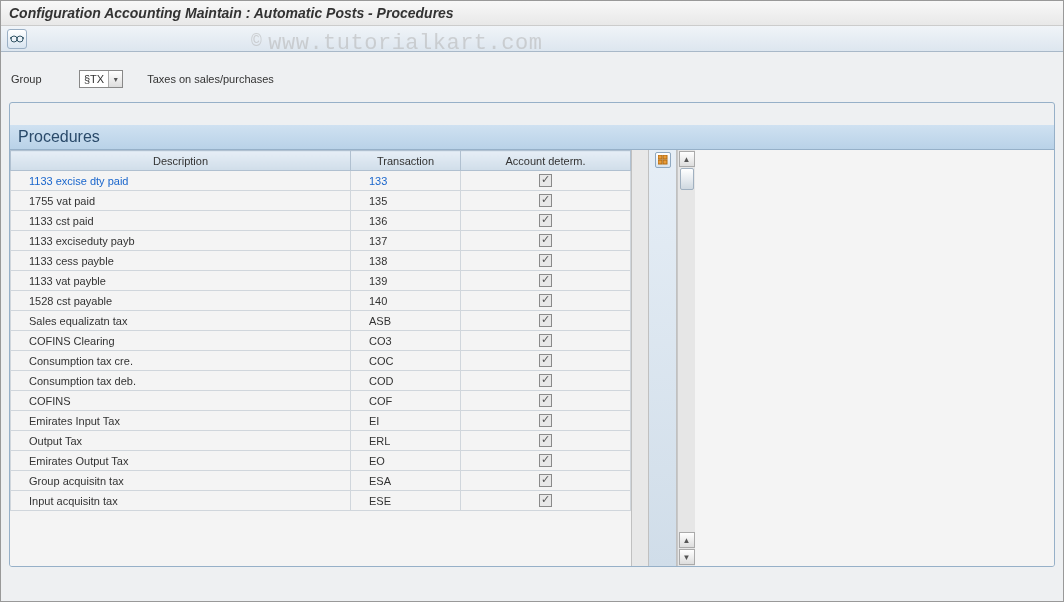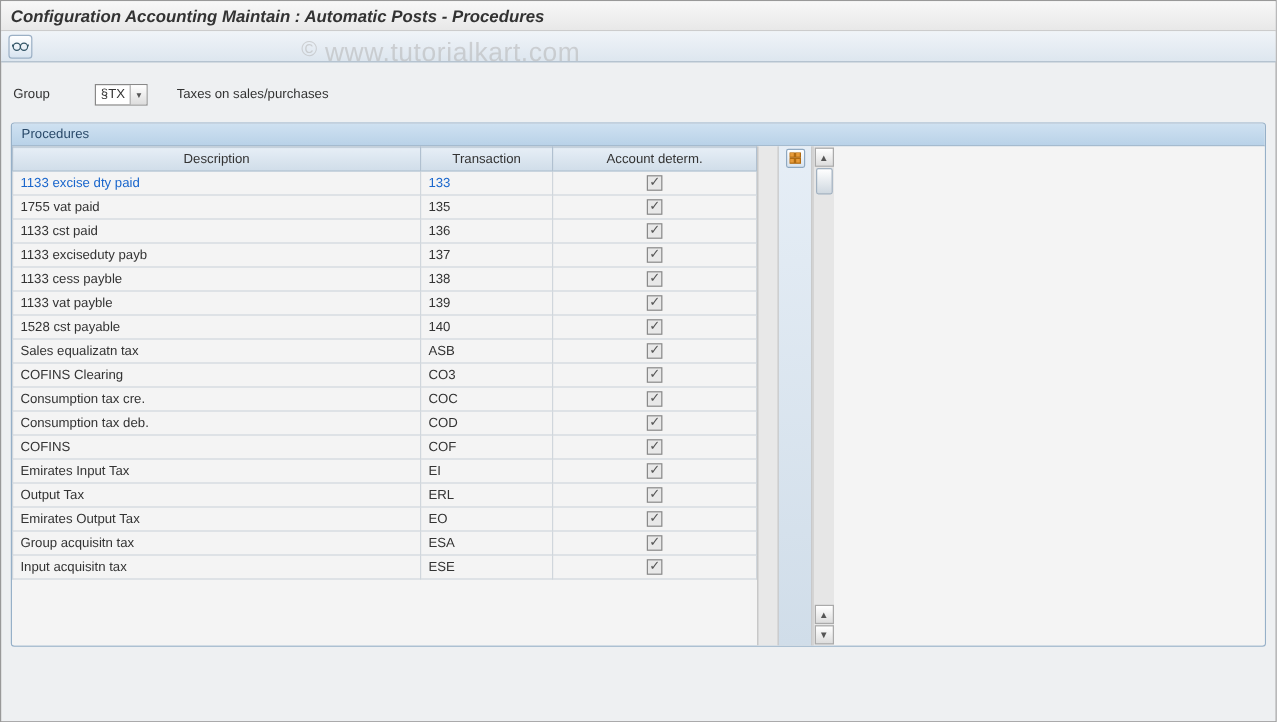--- a/index.html
+++ b/index.html
@@ -78,23 +78,24 @@
 
   .panel {
     margin: 0 8px;
     border: 1px solid #96b0c8;
     border-radius: 3px;
     overflow: hidden;
   }
   .panel-header {
     background: linear-gradient(#cfe1f1, #b9d2e8);
     color: #2a4a6a;
-    font-size: 11px;
+    font-size: 16px;
     padding: 3px 8px;
     border-bottom: 1px solid #96b0c8;
+    margin-top: 22px;
   }
   .grid-wrap {
     display:flex;
     background:#f4f4f4;
   }
   .grid-main {
     flex: 0 0 620px;
   }
   .grid-right-gap {
     flex: 0 0 18px;
@@ -135,21 +136,21 @@
     background: linear-gradient(#e6eef6, #d0dde9);
     border: 1px solid #b0c0d0;
     text-align: center;
     padding: 3px 6px;
     font-weight: normal;
     color:#333;
     height:20px;
   }
   table.grid td {
     border: 1px solid #d0d6dc;
-    padding: 2px 6px;
+    padding: 2px 18px;
     height: 20px;
     background:#f4f4f4;
     color:#333;
   }
   .col-desc { width: 340px; }
   .col-trans { width: 110px; }
   .col-acct { width: 170px; text-align:center;}
   tbody tr.sel td { color:#1a66cc; }
   td.center { text-align:center; }
   .chk {
@@ -182,21 +183,21 @@
     background:linear-gradient(#fff,#cfd8e0);
     border:1px solid #a0b0c0;
     border-radius:2px;
   }
   .scroll-track{height:340px;}
   .watermark{
     position:absolute;
     left:250px; top:30px;
     font-size:22px;
     color:rgba(180,180,180,0.55);
-    font-family: Liberation Sans, sans-serif;
+    font-family: Liberation Mono, monospace;
     pointer-events:none;
     letter-spacing:0.5px;
   }
   .watermark .c{font-size:18px;vertical-align:top;margin-right:6px;}
   .app { position:relative; }
 </style>
 </head>
 <body>
 
 <div class="window app">

